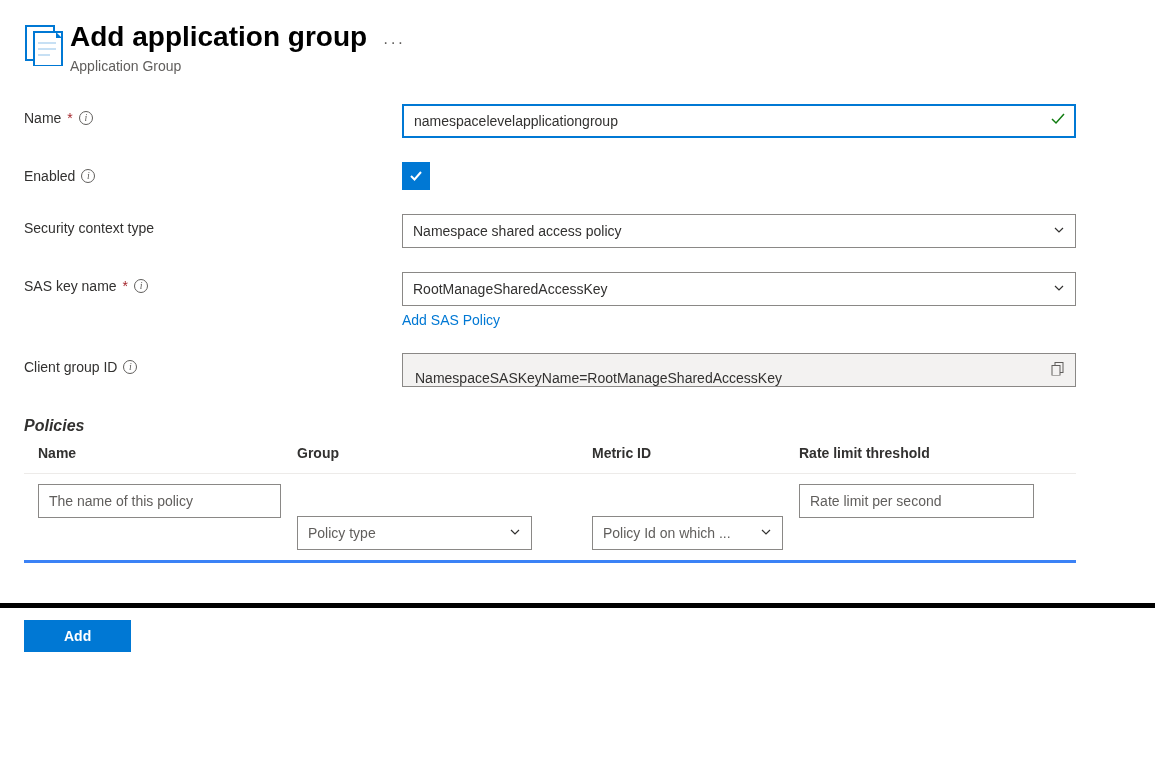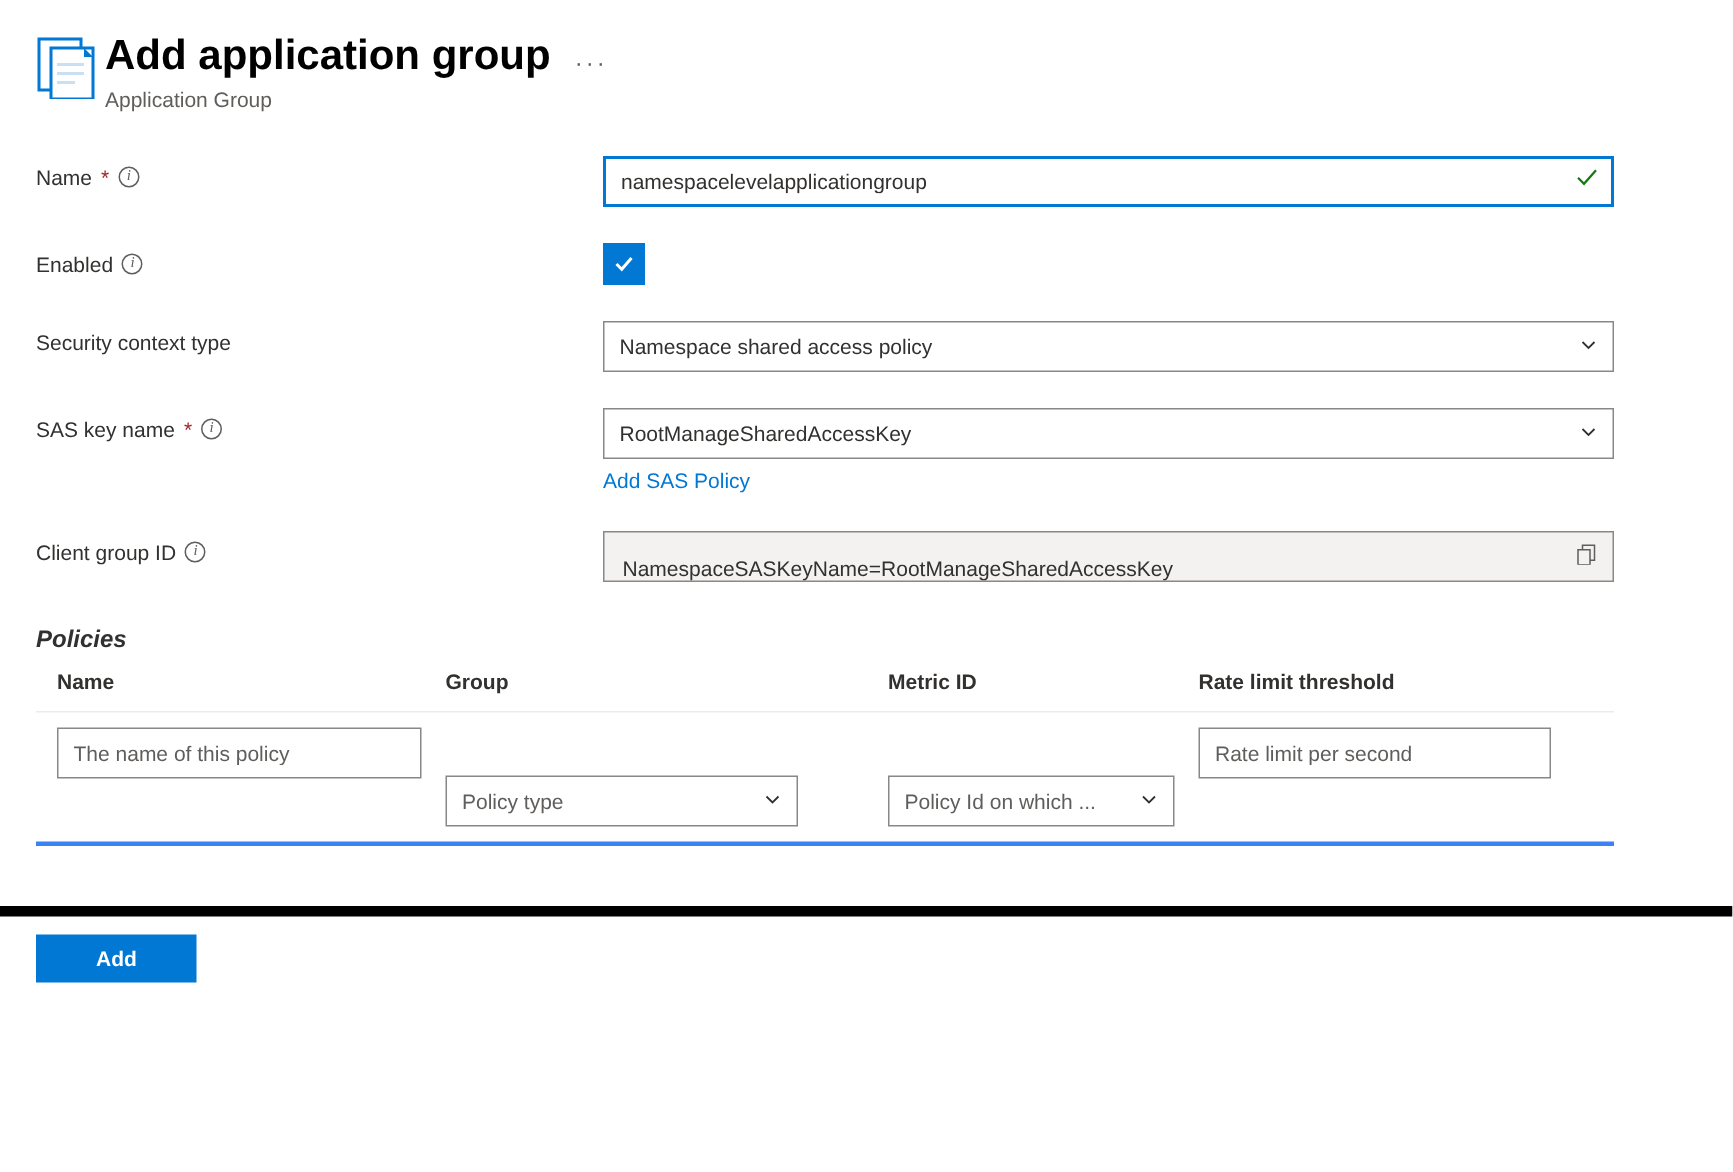--- a/index.html
+++ b/index.html
@@ -42,21 +42,21 @@
     .policy-headers > div { font-size: 14px; font-weight: 600; }
     .col-name { width: 243px; }
     .col-type { width: 235px; }
     .col-metric { width: 235px; padding-left: 44px; }
     .col-rate { width: 235px; }
     .policy-row { display: flex; gap: 16px; padding: 10px 14px; border-bottom: 3px solid #3b82f6; align-items: flex-start; }
     .policy-input { height: 34px; border: 1px solid #8a8886; padding: 0 10px; font-size: 14px; color: #323130; background: #fff; width: 100%; }
     .policy-input::placeholder { color: #605e5c; }
     .policy-select { height: 34px; border: 1px solid #8a8886; padding: 0 30px 0 10px; font-size: 14px; color: #605e5c; background: #fff; width: 100%; display: flex; align-items: center; position: relative; cursor: pointer; white-space: nowrap; overflow: hidden; text-overflow: ellipsis; margin-top: 32px; }
     
-    .footer { margin-top: 40px; padding: 12px 24px; border-top: 7px solid #000000; }
+    .footer { margin-top: 40px; padding: 12px 24px; border-top: 5px solid #000000; }
     .add-button { background: #0078d4; color: #fff; border: none; padding: 8px 40px; font-size: 14px; font-weight: 600; cursor: pointer; }
   </style>
 </head>
 <body>
 
 <div class="header">
   <div class="header-icon">
     <svg viewBox="0 0 42 42">
       <rect x="2" y="2" width="28" height="34" fill="#fff" stroke="#0078d4" stroke-width="2"></rect>
       <rect x="10" y="8" width="28" height="34" fill="#fff" stroke="#0078d4" stroke-width="2"></rect>

